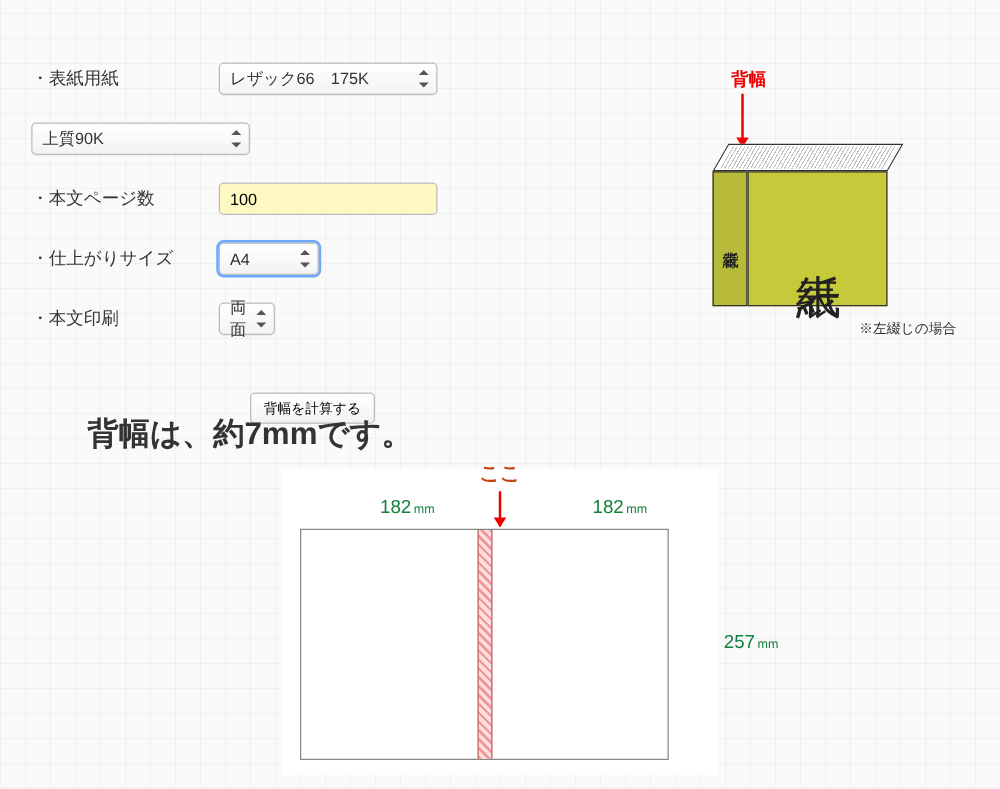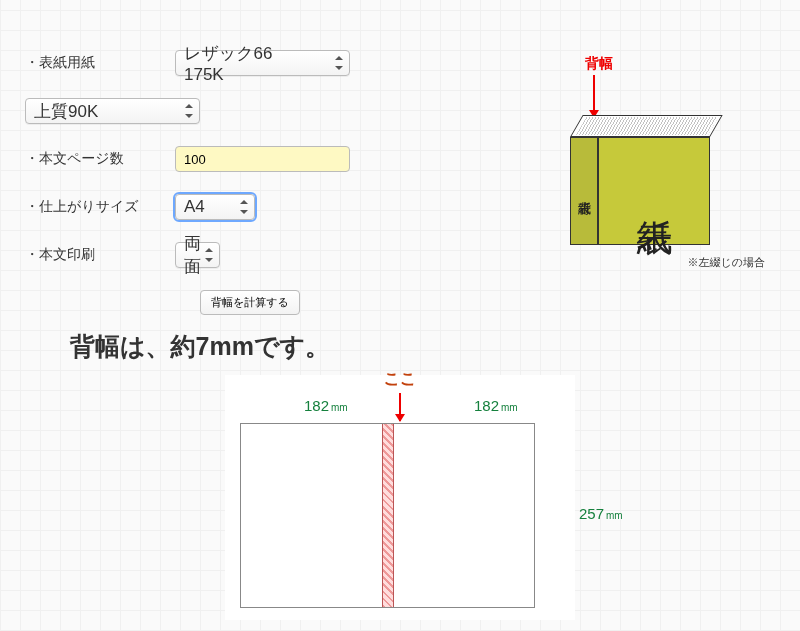--- a/index.html
+++ b/index.html
@@ -30,21 +30,21 @@
     .form-label::before { content: "・"; }
     .select-wrap {
       position: relative;
       display: inline-flex;
       align-items: center;
       background: linear-gradient(#fff, #f3f3f3);
       border: 1px solid #bbb;
       border-radius: 4px;
       height: 26px;
       padding: 0 22px 0 8px;
-      font-size: 17px;
+      font-size: 13px;
       box-shadow: 0 1px 0 rgba(0,0,0,0.05);
     }
     .select-wrap.focused {
       outline: 2px solid #6ea8fe;
       outline-offset: 0;
     }
     .select-arrows {
       position: absolute;
       right: 5px;
       top: 50%;
@@ -76,20 +76,21 @@
       background: #fef9c3;
     }
     .calc-btn {
       margin-left: 175px;
       background: linear-gradient(#fff, #f3f3f3);
       border: 1px solid #bbb;
       border-radius: 4px;
       padding: 4px 10px;
       font-size: 11px;
       cursor: pointer;
+      margin-top: 24px;
     }
     
     .book-illus {
       position: absolute;
       top: 55px;
       right: 55px;
       width: 215px;
       height: 215px;
     }
     .sehaba-label {

